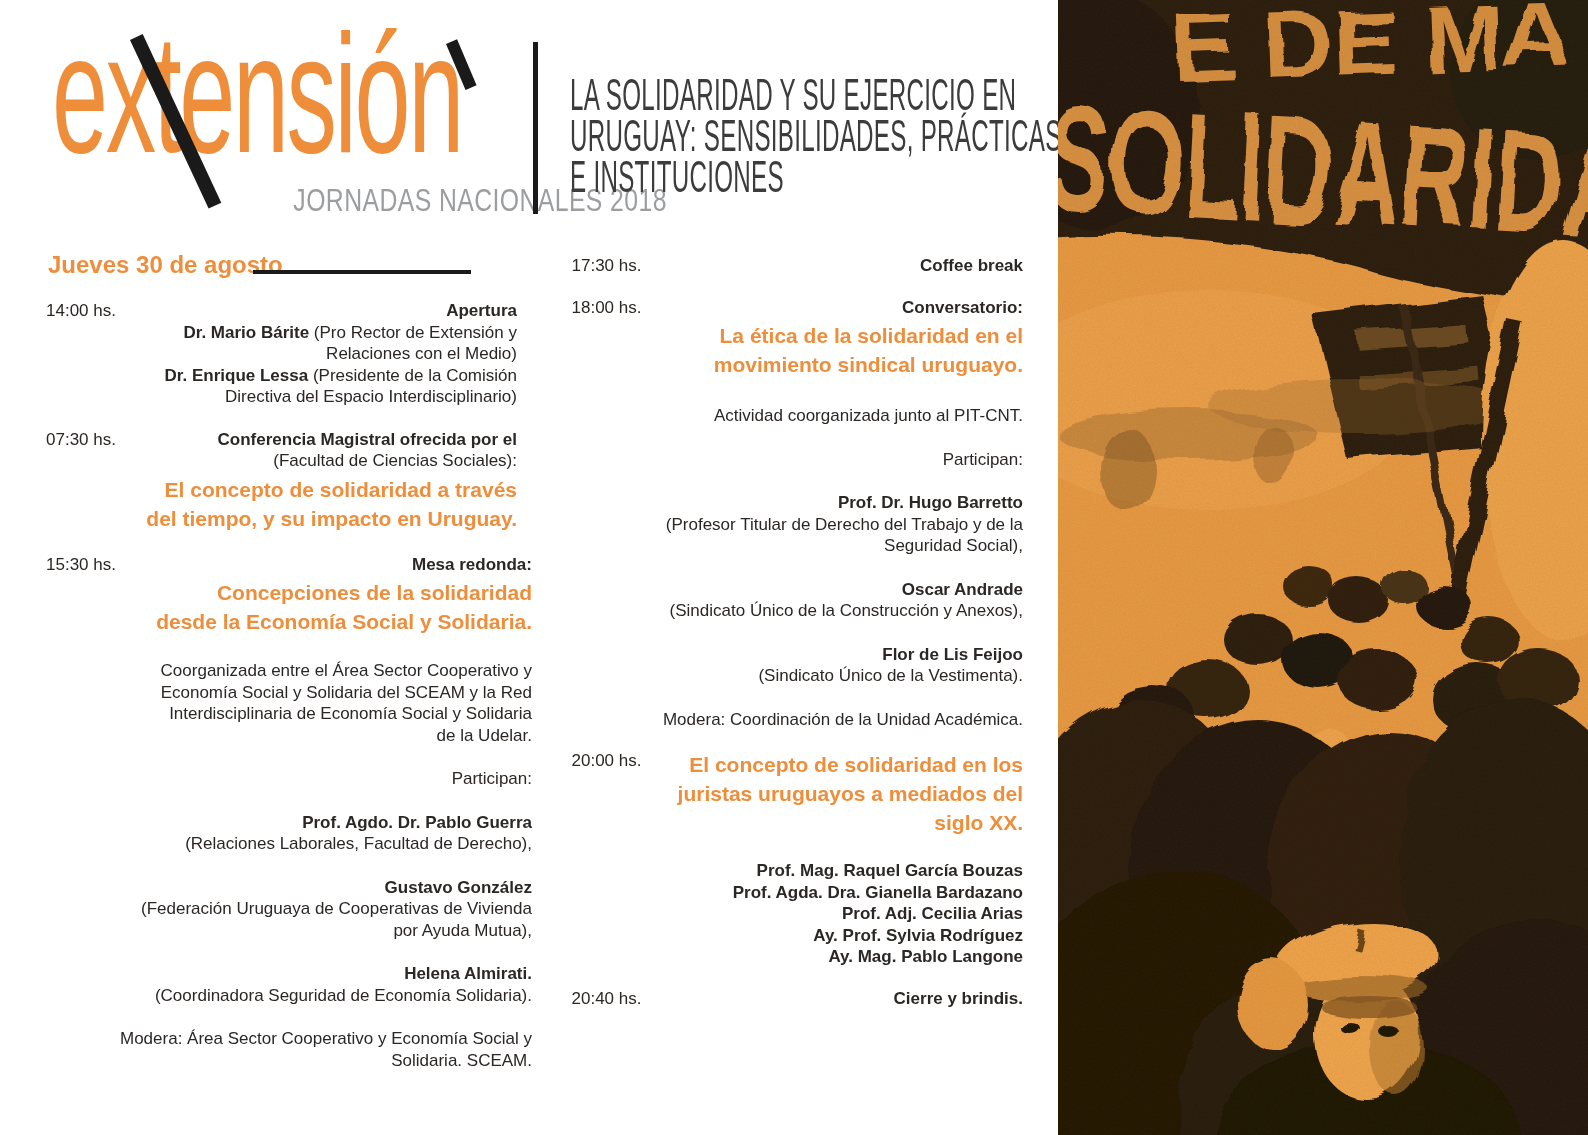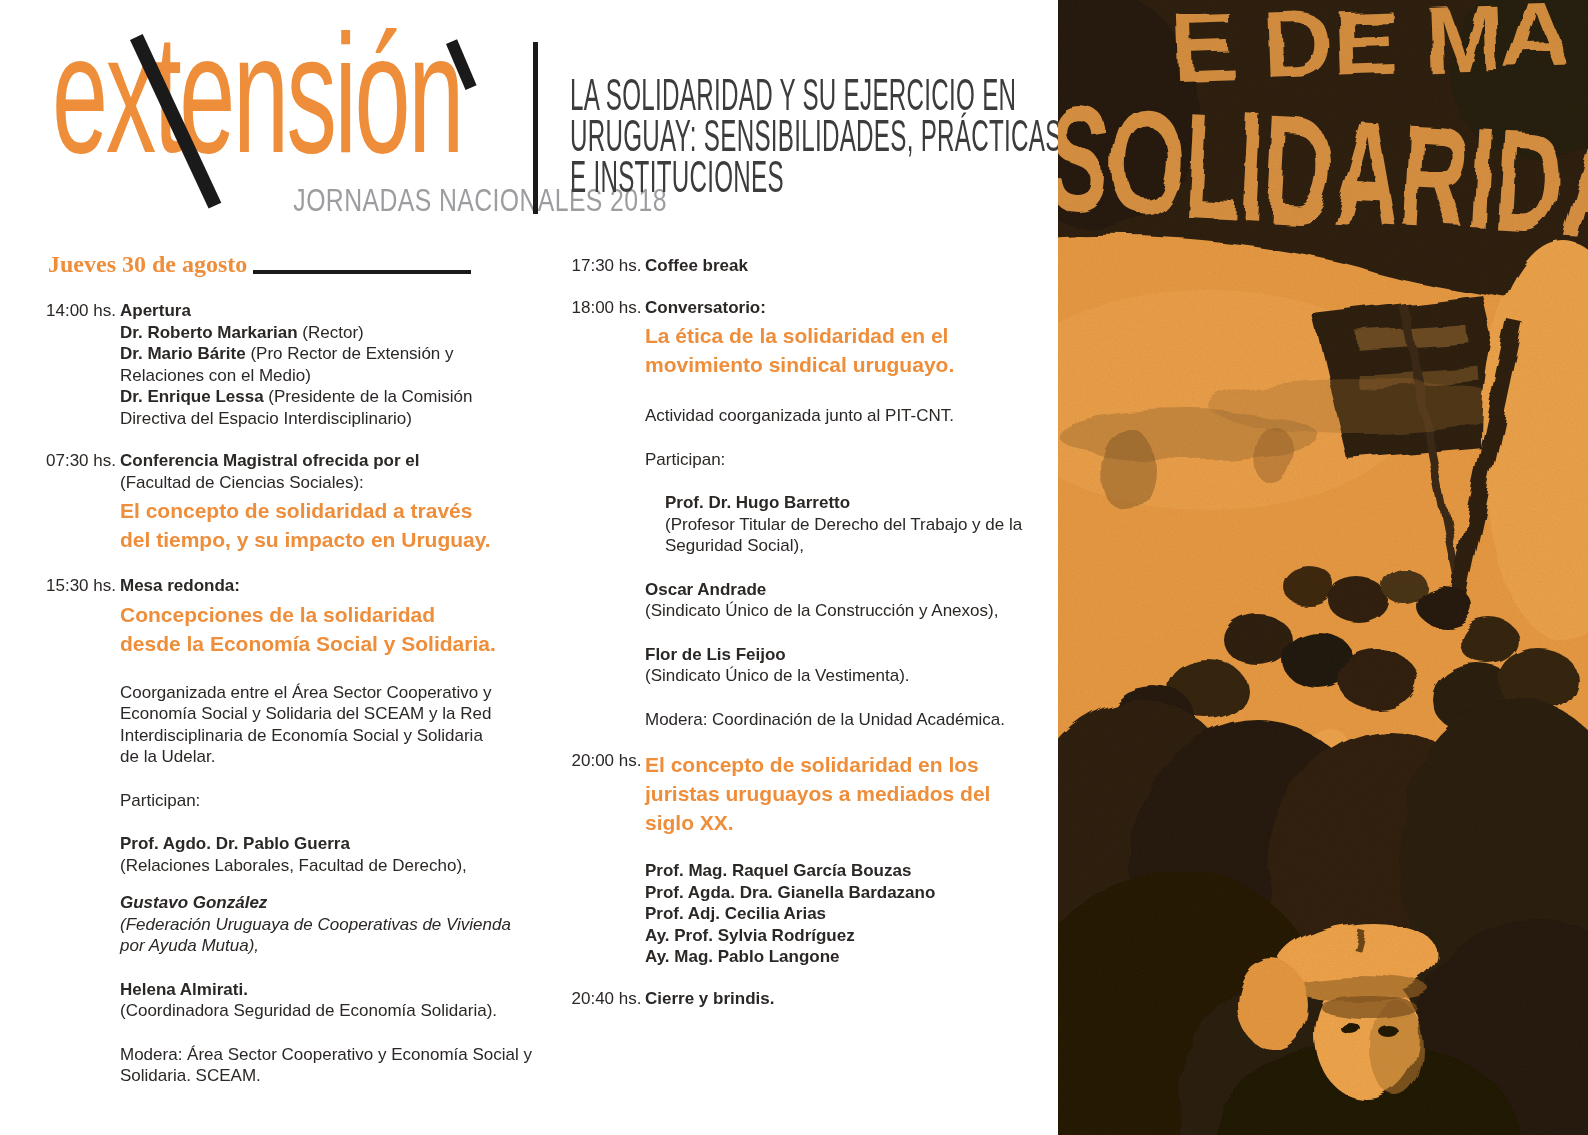--- a/index.html
+++ b/index.html
@@ -32,32 +32,32 @@
   #divider{position:absolute;left:533px;top:42px;width:5px;height:172px;background:var(--dark);}
   
   #event-title{position:absolute;left:570px;top:74px;}
   #event-title .tline{
     display:block;font-size:44px;line-height:41px;font-weight:400;color:var(--title);
     white-space:nowrap;transform:scale(0.55,1);transform-origin:left top;letter-spacing:0.5px;
   }
   
   #day-header{
     position:absolute;left:48px;top:251px;font-size:24px;font-weight:bold;
-    color:var(--accent);white-space:nowrap;font-family:Liberation Serif, serif;
+    color:var(--accent);white-space:nowrap;
   }
   #day-rule{position:absolute;left:253px;top:270px;width:218px;height:4px;background:var(--dark);}
   
   .col{position:absolute;}
   #col-left{left:42px;top:300px;width:475px;}
   #col-right{left:568px;top:255px;width:455px;}
   .row{display:flex;margin-bottom:21px;}
   #col-right .row{margin-bottom:20px;}
   .time{width:78px;flex-shrink:0;font-size:17px;line-height:21.5px;color:var(--ink);text-align:center;}
   #col-right .time{width:77px;}
-  .content{flex:1;}
+  .content{flex:1;text-align:right;}
   .line{white-space:nowrap;font-size:17px;line-height:21.5px;color:var(--ink);}
   .line-o{font-size:21px;line-height:29px;}
   .seg-b{font-weight:bold;}
   .seg-r{font-weight:normal;}
   .seg-o{font-weight:bold;color:var(--accent);}
   
   #photo{position:absolute;left:1058px;top:0;width:530px;height:1135px;}
   #photo svg{display:block;width:530px;height:1135px;}
   #photo text{font-family:"Liberation Sans","DejaVu Sans",sans-serif;font-weight:bold;}
 </style>
@@ -83,21 +83,20 @@
 
   <div id="day-header">Jueves 30 de agosto</div>
   <div id="day-rule"></div>
 
   <div id="col-left" class="col">
       <div class="row">
         <div class="time">14:00 hs.</div>
         <div class="content">
           <div class="block">
             <div class="line"><span class="seg-b">Apertura</span></div>
-            <div class="line"><span class="seg-b">Dr. Roberto Markarian </span><span class="seg-r">(Rector)</span></div>
             <div class="line"><span class="seg-b">Dr. Mario Bárite </span><span class="seg-r">(Pro Rector de Extensión y</span></div>
             <div class="line"><span class="seg-r">Relaciones con el Medio)</span></div>
             <div class="line"><span class="seg-b">Dr. Enrique Lessa </span><span class="seg-r">(Presidente de la Comisión</span></div>
             <div class="line"><span class="seg-r">Directiva del Espacio Interdisciplinario)</span></div>
           </div>
         </div>
       </div>
       <div class="row">
         <div class="time">07:30 hs.</div>
         <div class="content">
@@ -127,21 +126,21 @@
             <div class="line"><span class="seg-r">Interdisciplinaria de Economía Social y Solidaria</span></div>
             <div class="line"><span class="seg-r">de la Udelar.</span></div>
           </div>
           <div class="block" style="margin-top: 22px;">
             <div class="line"><span class="seg-r">Participan:</span></div>
           </div>
           <div class="block" style="margin-top: 22px;">
             <div class="line"><span class="seg-b">Prof. Agdo. Dr. Pablo Guerra</span></div>
             <div class="line"><span class="seg-r">(Relaciones Laborales, Facultad de Derecho),</span></div>
           </div>
-          <div class="block" style="margin-top: 16px; font-style: italic;">
+          <div class="block" style="margin-top: 22px;">
             <div class="line"><span class="seg-b">Gustavo González</span></div>
             <div class="line"><span class="seg-r">(Federación Uruguaya de Cooperativas de Vivienda</span></div>
             <div class="line"><span class="seg-r">por Ayuda Mutua),</span></div>
           </div>
           <div class="block" style="margin-top: 22px;">
             <div class="line"><span class="seg-b">Helena Almirati.</span></div>
             <div class="line"><span class="seg-r">(Coordinadora Seguridad de Economía Solidaria).</span></div>
           </div>
           <div class="block" style="margin-top: 22px;">
             <div class="line"><span class="seg-r">Modera: Área Sector Cooperativo y Economía Social y</span></div>

